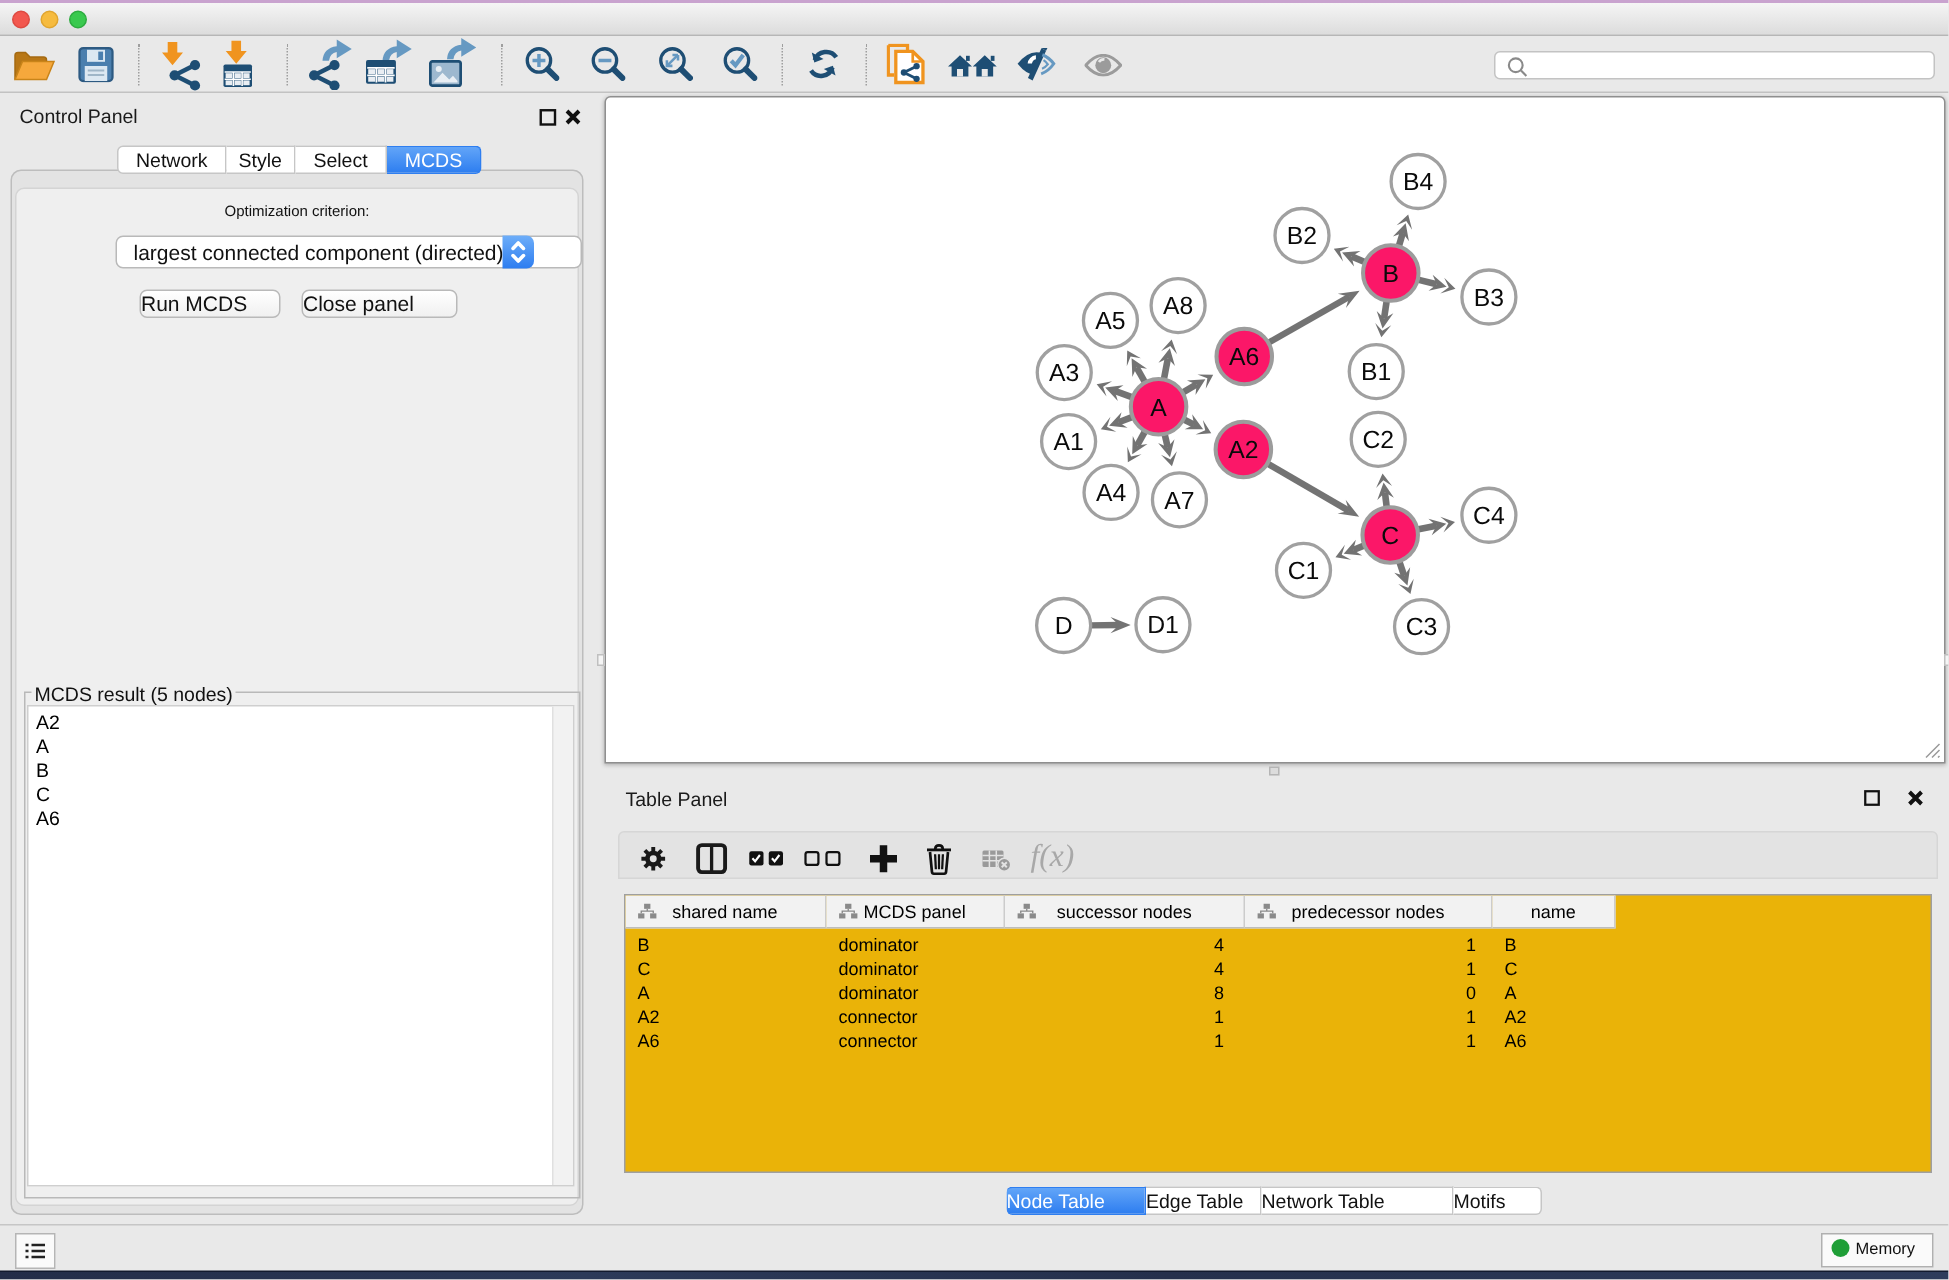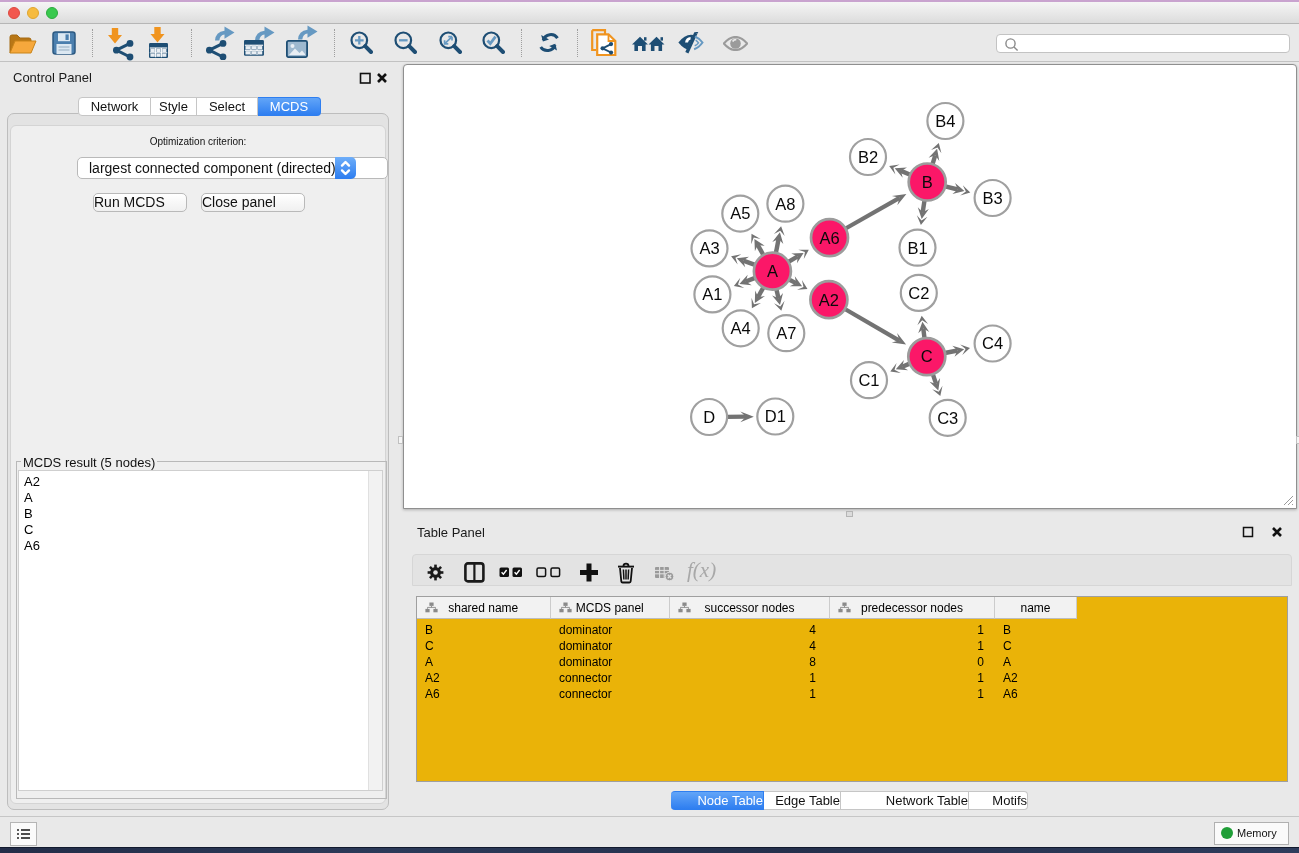--- a/index.html
+++ b/index.html
@@ -66,21 +66,21 @@
   #tpToolbar { left:412px; top:554px; width:880px; height:32px; background:#e3e3e3;
     border:1px solid #d6d6d6; border-radius:4px 4px 0 0; }
   #tbl { left:416px; top:596px; width:872px; height:186px; background:#eab308;
     border:1px solid #9f9f9f; font-size:12px; }
   .th { position:absolute; top:0; height:22px; background:#f2f2f2;
     border-right:1px solid #cccccc; border-bottom:1px solid #bdbdbd; }
   .th span { position:absolute; top:4px; width:100%; text-align:center; }
   .cell { position:absolute; height:16px; line-height:16px; }
   
   .btab { position:absolute; top:791px; height:19px; line-height:18px; font-size:13px;
-    text-align:right; background:#fff; border:1px solid #c6c6c6; border-left:none; color:#111;}
+    text-align:left; background:#fff; border:1px solid #c6c6c6; border-left:none; color:#111;}
   
   #statusline { left:0; top:816px; width:1299px; height:1px; background:#c6c6c6; }
   #listBtn { left:10px; top:822px; width:27px; height:24px; background:#fafafa;
     border:1px solid #b5b5b5; }
   #memBtn { left:1214px; top:822px; width:75px; height:23px; background:#fafafa;
     border:1px solid #b0b0b0; font-size:11px; line-height:21px; color:#111; }
   #deskBottom { left:0; top:847px; width:1299px; height:6px;
     background:linear-gradient(90deg,#232d48,#2c3a59 30%,#25304c 60%,#2e3c5c); border-top:1px solid #121a2e;}
 </style>
 </head>

